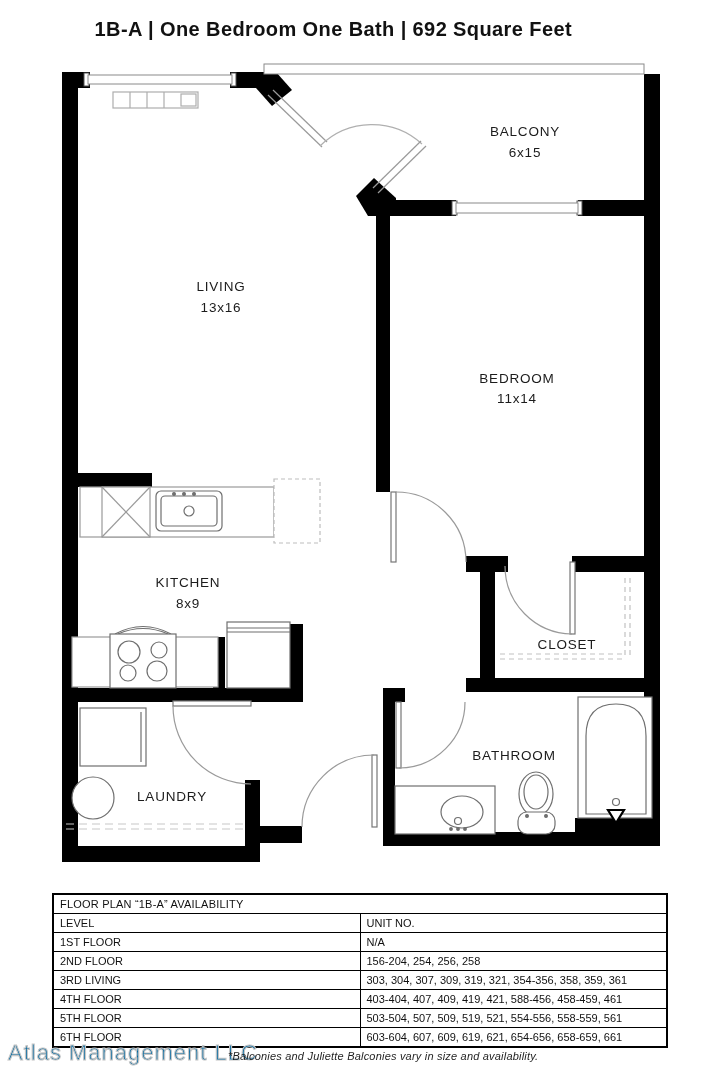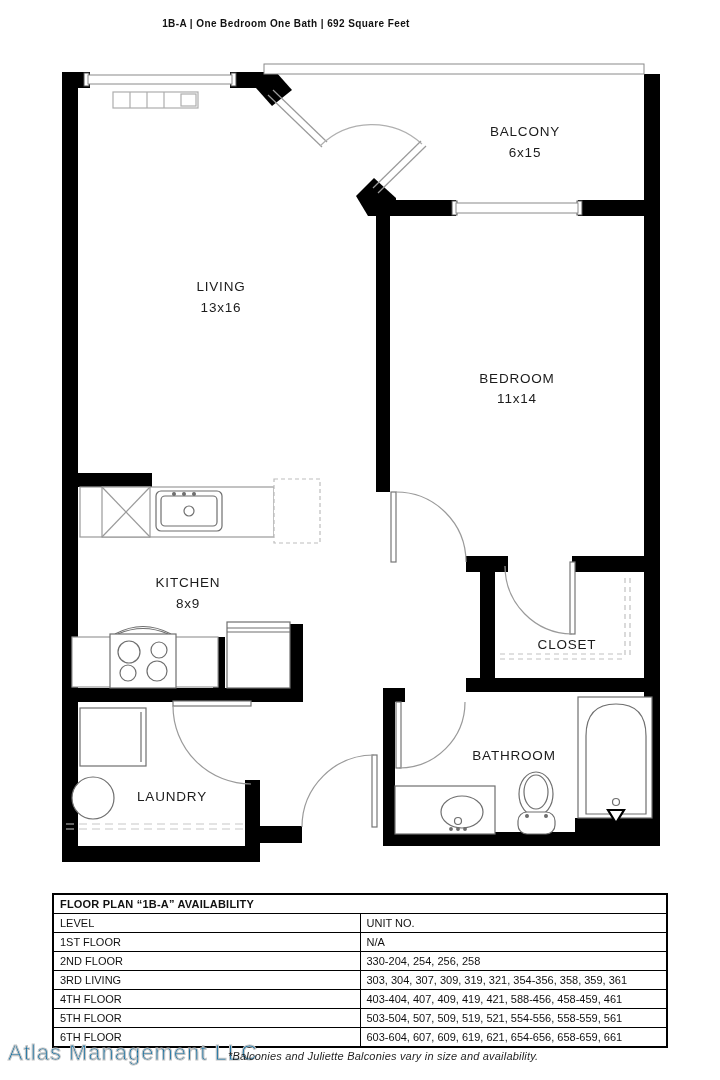--- a/index.html
+++ b/index.html
@@ -1,35 +1,35 @@
 <!DOCTYPE html>
 <html><head>
 <meta charset="utf-8">
 <style>
   html,body{margin:0;padding:0;background:#ffffff;}
   .page{
     position:relative;width:720px;height:1080px;background:#fff;overflow:hidden;
     font-family:"Liberation Sans", sans-serif;color:#1a1a1a;
   }
   .plan-title{
-    position:absolute;top:18px;left:0;width:572px;text-align:center;
-    font-size:10px;font-weight:700;letter-spacing:.4px;color:#111;
+    position:absolute;top:18px;left:0;width:572px;text-align:right;
+    font-size:20px;font-weight:700;letter-spacing:.4px;color:#111;
   }
   .plan-svg{position:absolute;top:0;left:0;}
   .avail-table{
     position:absolute;top:893px;left:52px;width:616px;
     border-collapse:collapse;table-layout:fixed;
     font-size:11px;color:#111;
   }
   .avail-table td,.avail-table th{
     border:1.5px solid #000;padding:2px 6px;text-align:left;vertical-align:middle;
     white-space:nowrap;overflow:hidden;height:14px;
   }
   .avail-table{border:2px solid #000;}
-  .avail-table .t-title{font-weight:700;letter-spacing:.2px;margin-top:44px;}
+  .avail-table .t-title{font-weight:400;letter-spacing:.2px;margin-top:44px;}
   .avail-table .t-colhead{font-weight:400;}
   .col-level{width:84px;}
   .watermark{
     position:absolute;left:8px;top:1040px;z-index:1;
     font-size:22px;font-weight:400;letter-spacing:1px;
     color:#0369a1;-webkit-text-stroke:1.1px #c6c6c6;
   }
   .footnote{
     position:absolute;left:228px;top:1050px;z-index:2;
     font-size:11px;font-style:italic;color:#1f1f1f;letter-spacing:.2px;
@@ -217,21 +217,21 @@
     <tr>
       <td class="t-colhead col-level">LEVEL</td>
       <td class="t-colhead">UNIT NO.</td>
     </tr>
     <tr>
       <td class="col-level">1ST FLOOR</td>
       <td>N/A</td>
     </tr>
     <tr>
       <td class="col-level">2ND FLOOR</td>
-      <td>330-204, 254, 256, 258</td>
+      <td>156-204, 254, 256, 258</td>
     </tr>
     <tr>
       <td class="col-level">3RD LIVING</td>
       <td>303, 304, 307, 309, 319, 321, 354-356, 358, 359, 361</td>
     </tr>
     <tr>
       <td class="col-level">4TH FLOOR</td>
       <td>403-404, 407, 409, 419, 421, 588-456, 458-459, 461</td>
     </tr>
     <tr>

